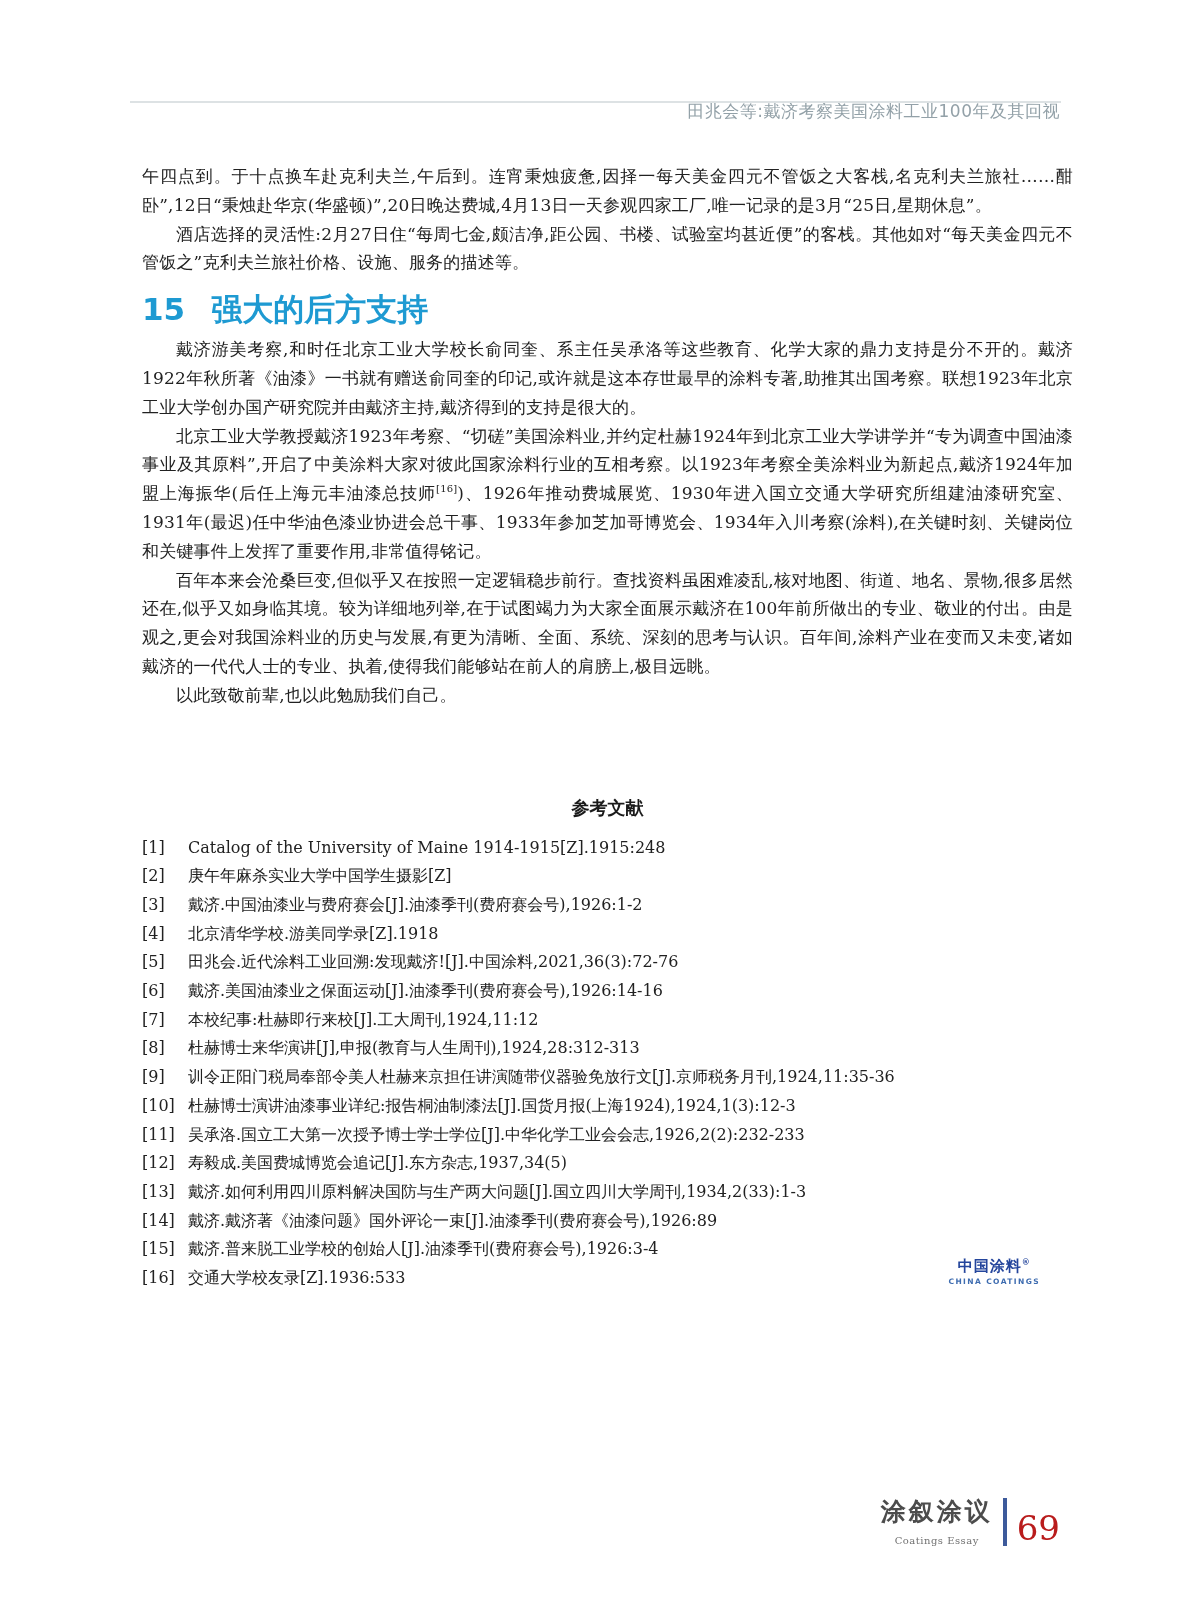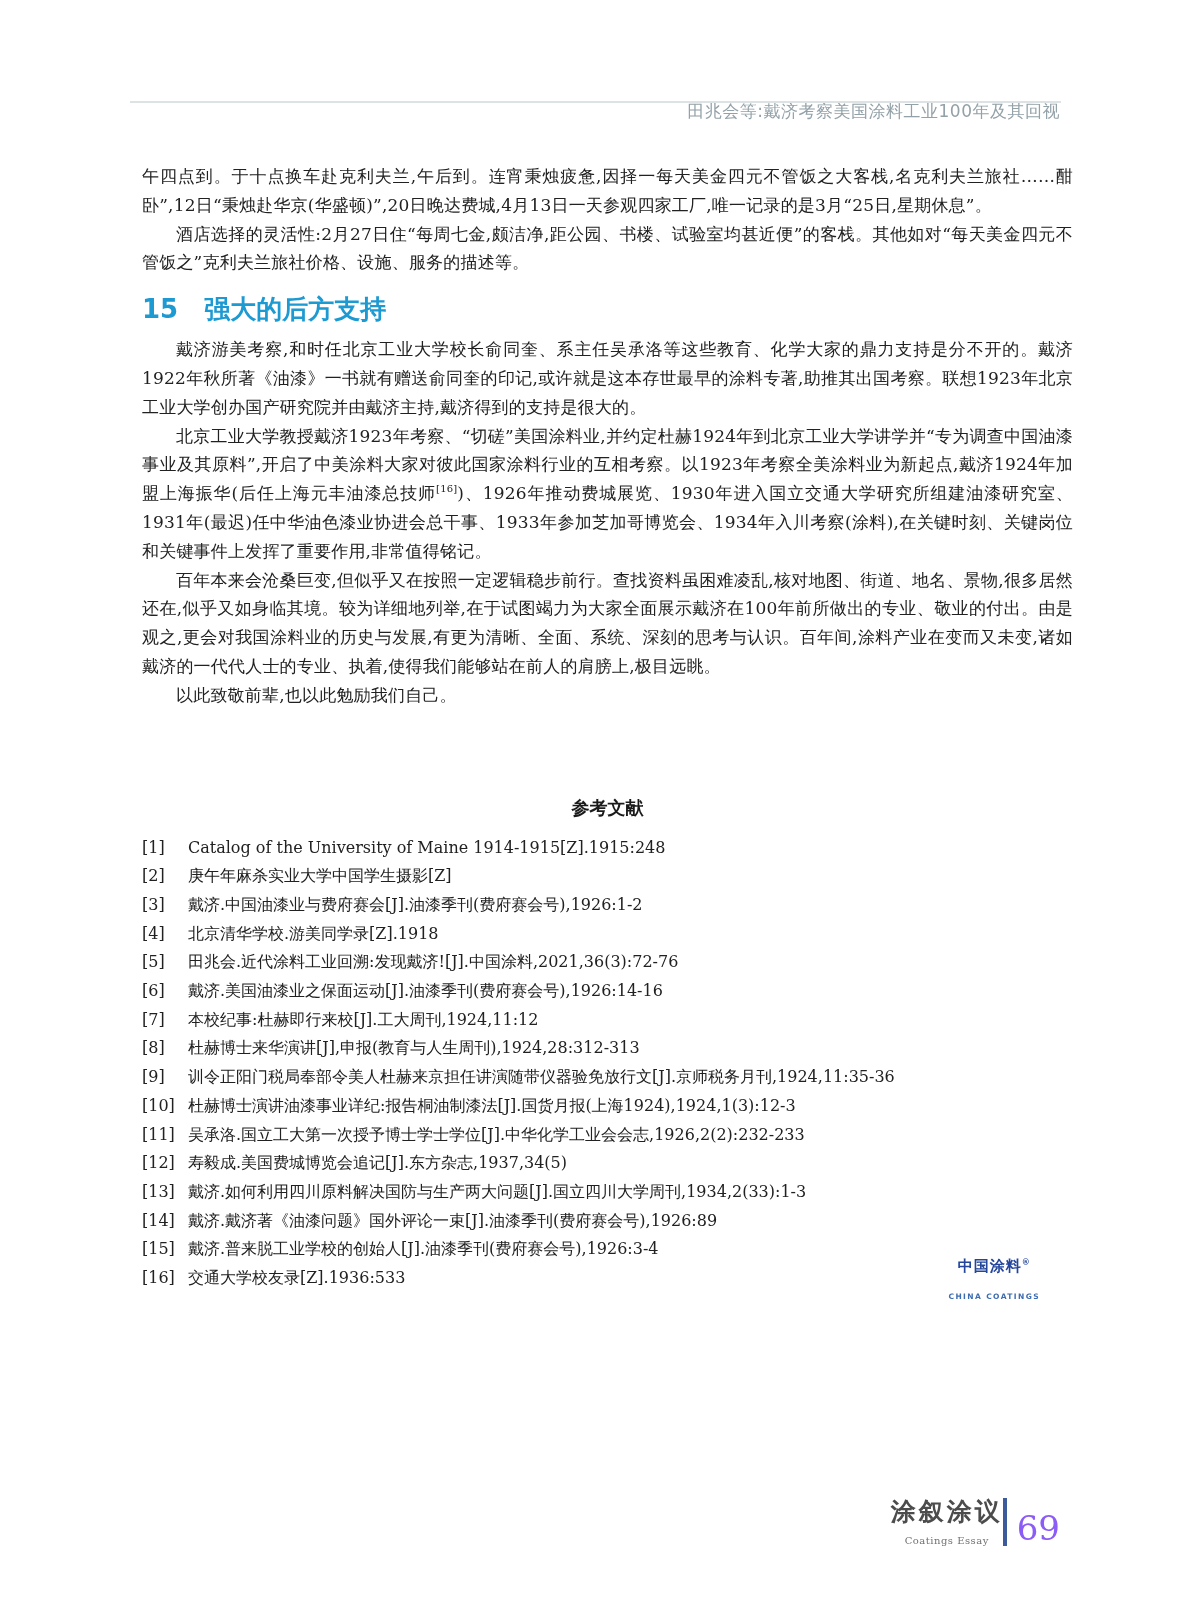--- a/index.html
+++ b/index.html
@@ -39,21 +39,21 @@
     font-size: 17px;
     line-height: 28.8px;
     text-align: justify;
     letter-spacing: 0.2px;
   }
   .indent { text-indent: 2em; }
 
   .sec-head {
     margin: 17px 0 11px 0;
     font-family: "DejaVu Sans", "Liberation Sans", sans-serif;
-    font-size: 26px;
+    font-size: 31px;
     line-height: 30px;
     font-weight: bold;
     color: #1e9ad2;
   }
   .sec-num { margin-right: 26px; }
 
   sup.cite {
     font-size: 10px;
     line-height: 0;
     vertical-align: super;
@@ -88,35 +88,35 @@
   .logo-cn {
     font-size: 15px;
     font-weight: bold;
     color: #24459c;
     letter-spacing: 1px;
     line-height: 16px;
     text-align: center;
   }
   .logo-reg { font-size: 8px; vertical-align: super; line-height: 0; }
   .logo-en {
-    margin-top: 18px;
+    margin-top: 3px;
     font-size: 7.5px;
     font-weight: bold;
     color: #3e6cb0;
     letter-spacing: 1.4px;
   }
 
   
   .footer {
     position: absolute;
     top: 1498px; right: 127px;
     display: flex;
     align-items: stretch;
   }
-  .footer-title { text-align: center; }
+  .footer-title { text-align: center; padding-right: 10px; }
   .footer-cn {
     font-family: "DejaVu Sans", "Liberation Sans", sans-serif;
     font-size: 25px;
     font-weight: bold;
     color: #4c4c4c;
     letter-spacing: 3px;
     line-height: 28px;
   }
   .footer-en {
     font-family: "DejaVu Serif", "Liberation Serif", serif;
@@ -126,21 +126,21 @@
     letter-spacing: 0.5px;
   }
   .footer-bar {
     flex: none;
     width: 4px;
     background: #3d5a9b;
   }
   .footer-page {
     font-family: "DejaVu Serif", "Liberation Serif", serif;
     font-size: 34px;
-    color: #8b5cf6;
+    color: #b91c1c;
     padding-left: 10px;
     align-self: flex-end;
     line-height: 36px;
     text-align: center;
   }
 </style>
 </head>
 <body>
 
 <div class="page">

